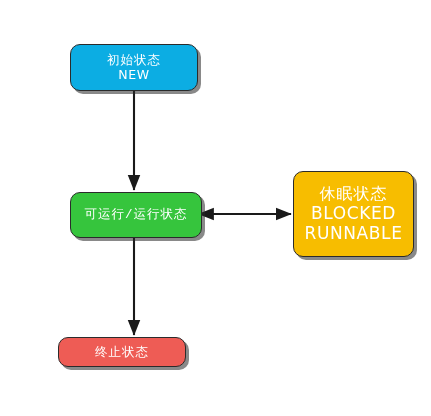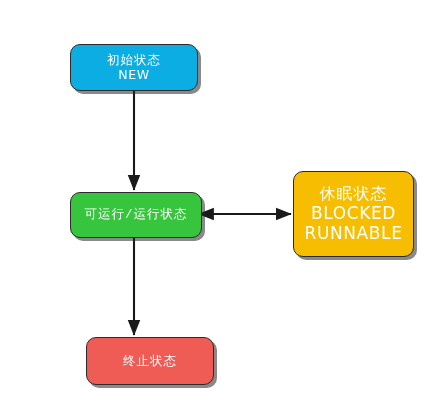--- a/index.html
+++ b/index.html
@@ -56,24 +56,24 @@
     height: 46px;
     font-family: Liberation Mono, monospace;
   }
   #node-blocked {
     left: 293px;
     top: 171px;
     width: 121px;
     height: 86px;
   }
   #node-terminated {
-    left: 86px;
+    left: 58px;
     top: 337px;
     width: 128px;
-    height: 48px;
+    height: 30px;
   }
   #node-blocked .cn { font-size: 16px; }
   #node-blocked .en { font-size: 17px; }
   .edges {
     position: absolute;
     left: 0;
     top: 0;
     width: 431px;
     height: 416px;
     pointer-events: none;

